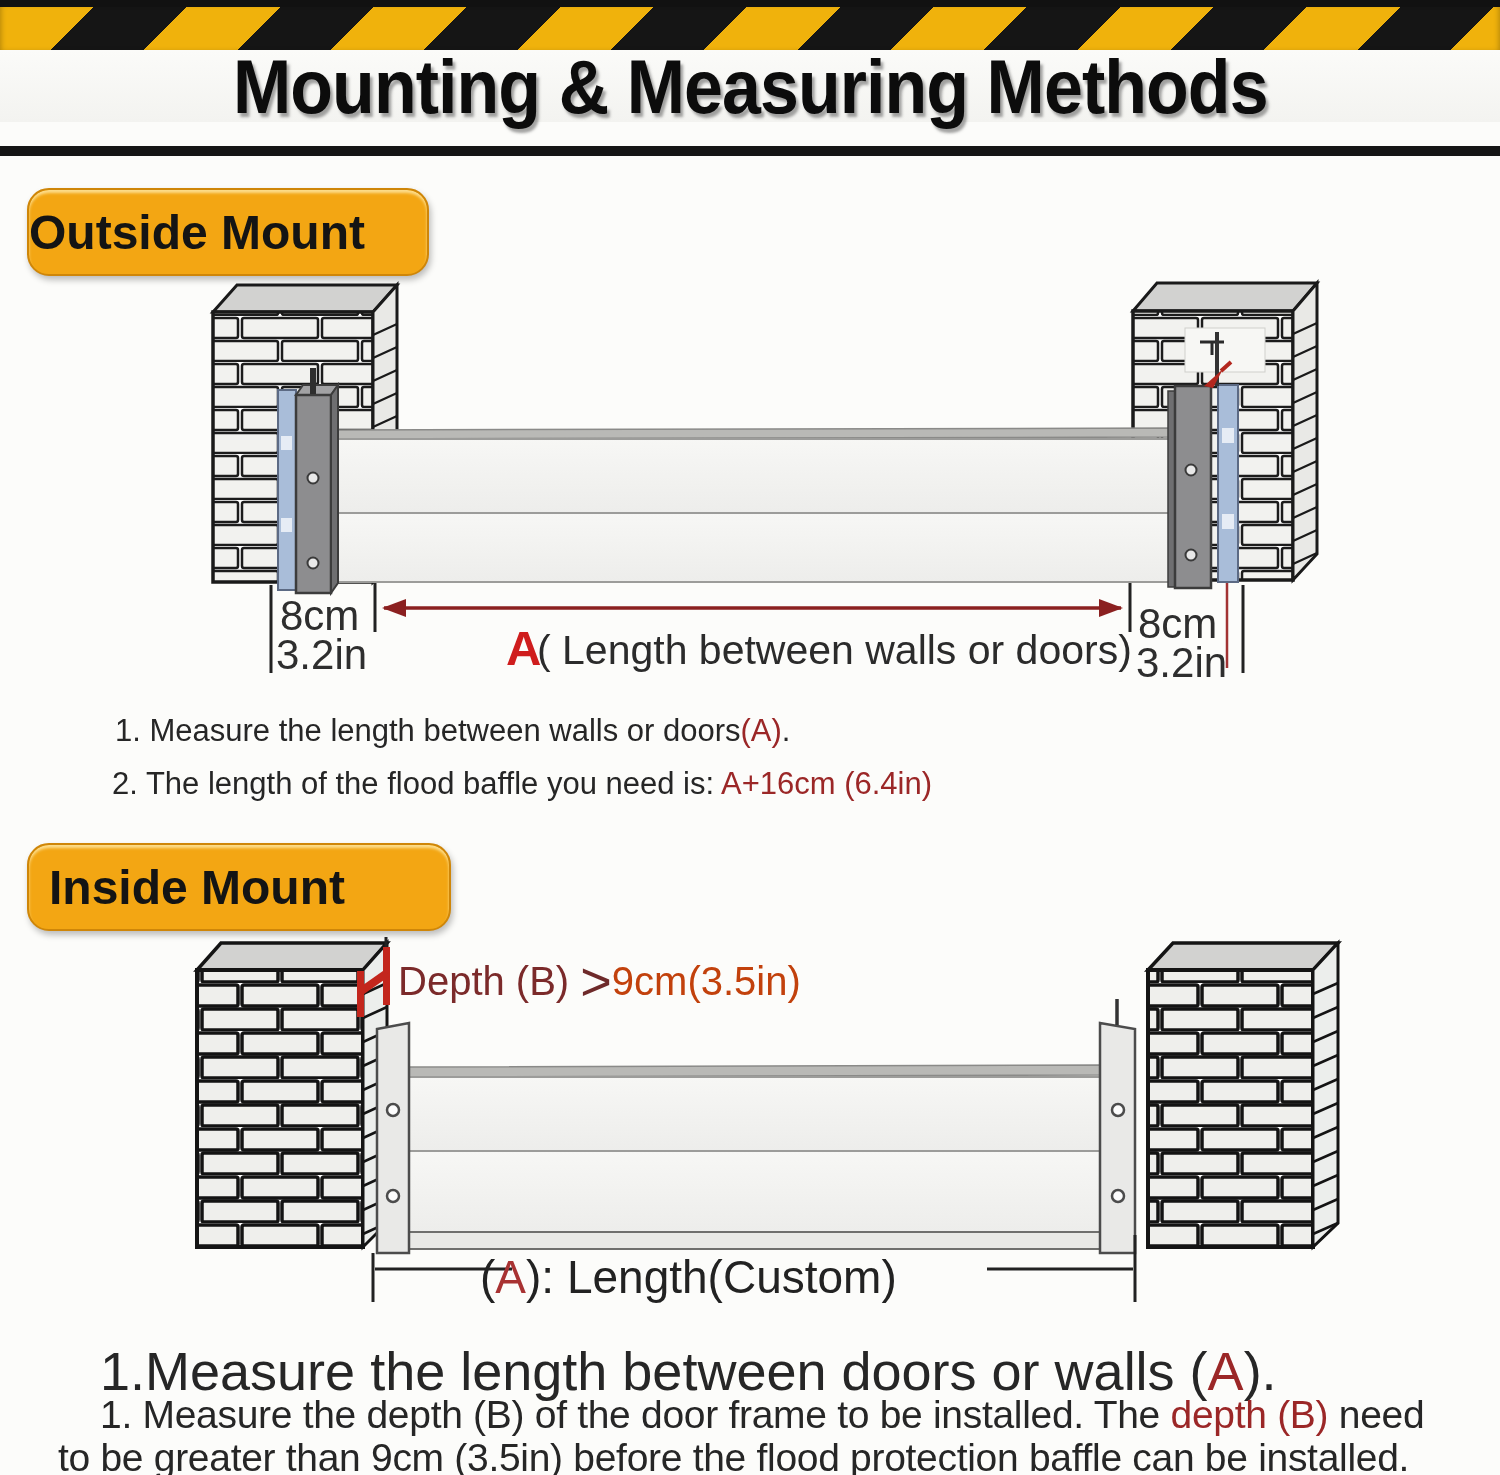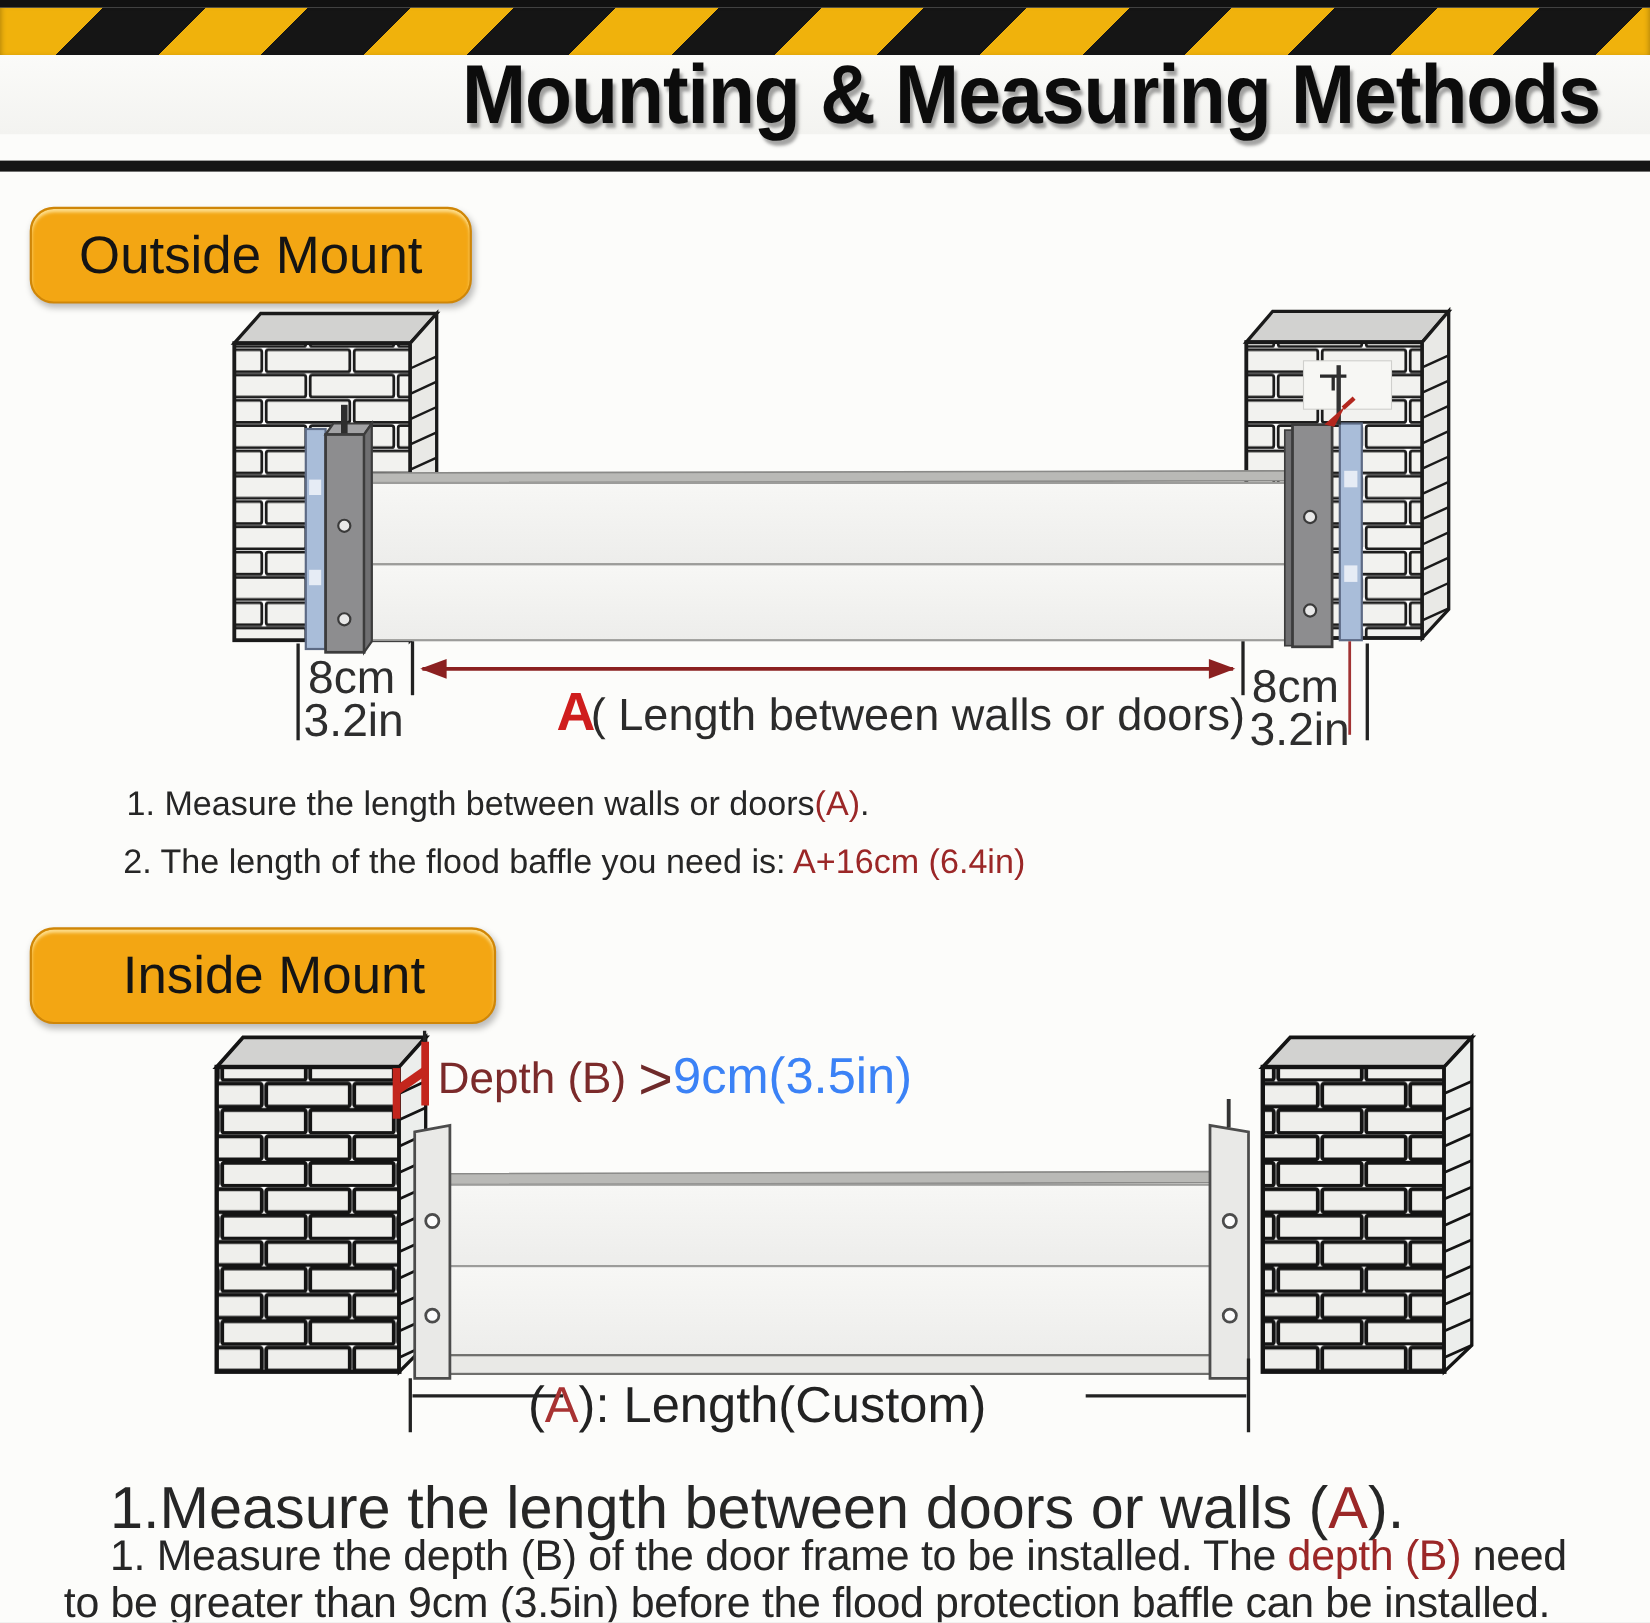--- a/index.html
+++ b/index.html
@@ -4,30 +4,30 @@
 <style>
   html,body{margin:0;padding:0;background:#e9e9e7;}
   .page{position:relative;width:1500px;height:1475px;background:#fcfcfa;overflow:hidden;
         font-family:"Liberation Sans", sans-serif;}
 
   
   .tape{position:absolute;left:0;top:0;width:1500px;height:50px;
         background:repeating-linear-gradient(135deg,#f0b20c 0 66px,#151515 66px 132px);
         border-top:7px solid #111;box-shadow:inset 0 -4px 6px rgba(0,0,0,.35);}
   .title-band{position:absolute;left:0;top:50px;width:1500px;height:72px;
-        background:linear-gradient(#fbfbf9,#f3f3f0);display:flex;align-items:center;justify-content:flex-end;}
+        background:linear-gradient(#fbfbf9,#f3f3f0);display:flex;align-items:center;justify-content:center;}
   .title{font-size:76px;font-weight:bold;color:#0c0c0c;letter-spacing:-1px;
         transform:scaleX(.92);transform-origin:center;
         text-shadow:3px 4px 3px rgba(90,90,90,.55);white-space:nowrap;}
   .black-bar{position:absolute;left:0;top:146px;width:1500px;height:10px;background:#151515;}
 
   
   .badge{position:absolute;height:84px;border-radius:22px;background:#f3a613;
         border:2px solid #cf8608;box-shadow:inset 0 3px 3px rgba(255,235,170,.8), 2px 4px 6px rgba(0,0,0,.25);
-        display:flex;align-items:center;justify-content:center;color:#141414;font-size:48px;}
+        display:flex;align-items:center;color:#141414;font-size:48px;font-weight:bold;}
   .badge.outside{left:27px;top:188px;width:398px;}
   .badge.inside{left:27px;top:843px;width:400px;padding-left:20px;}
 
   
   .t{position:absolute;color:#2b2b2b;white-space:nowrap;}
   .dim{font-size:42px;color:#2e2e2e;}
   .red{color:#9b2727;}
   .bright-red{color:#cf1d1d;}
   .step{font-size:31px;color:#262626;}
   svg{position:absolute;left:0;}
@@ -194,21 +194,21 @@
 
     <g stroke="#222" stroke-width="3">
       <line x1="373" y1="318" x2="373" y2="367"></line>
       <line x1="375" y1="334" x2="512" y2="334"></line>
       <line x1="987" y1="334" x2="1133" y2="334"></line>
       <line x1="1135" y1="300" x2="1135" y2="367"></line>
     </g>
   </svg>
 
   <div class="t" style="left:398px;top:950px">
-    <span style="font-size:40px;color:#7b2a2a">Depth (B) </span><span style="font-size:54px;color:#6e2a2a;vertical-align:-5px">&gt;</span><span style="font-size:46px;color:#3b82f6">9cm(3.5in)</span>
+    <span style="font-size:40px;color:#7b2a2a">Depth (B) </span><span style="font-size:54px;color:#6e2a2a;vertical-align:-5px">&gt;</span><span style="font-size:40px;color:#c2410c">9cm(3.5in)</span>
   </div>
 
   <div class="t" style="left:480px;top:1250px;width:540px;text-align:left;font-size:46px;color:#222">
     <span>(</span><span style="color:#a83232">A</span><span>): Length(Custom)</span>
   </div>
 
   <div class="t step" style="left:100px;top:1340px;font-size:54px">
     <span>1.Measure the length between doors or walls (</span><span class="red">A</span><span>).</span>
   </div>
   <div class="t step" style="left:100px;top:1393px;font-size:39px;letter-spacing:-0.3px">

